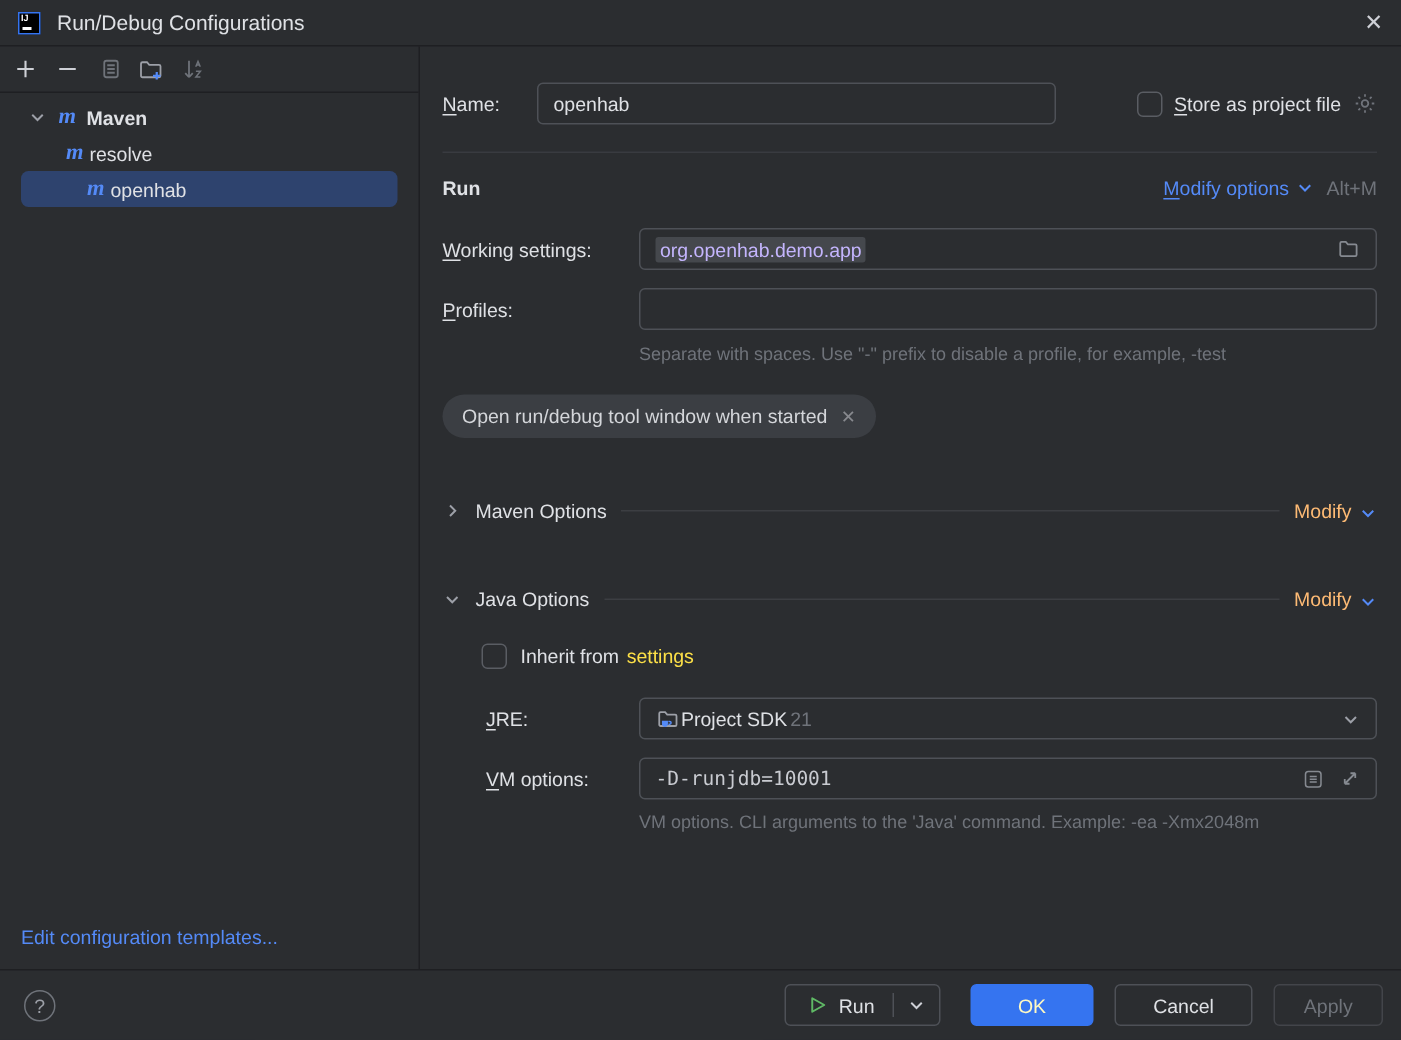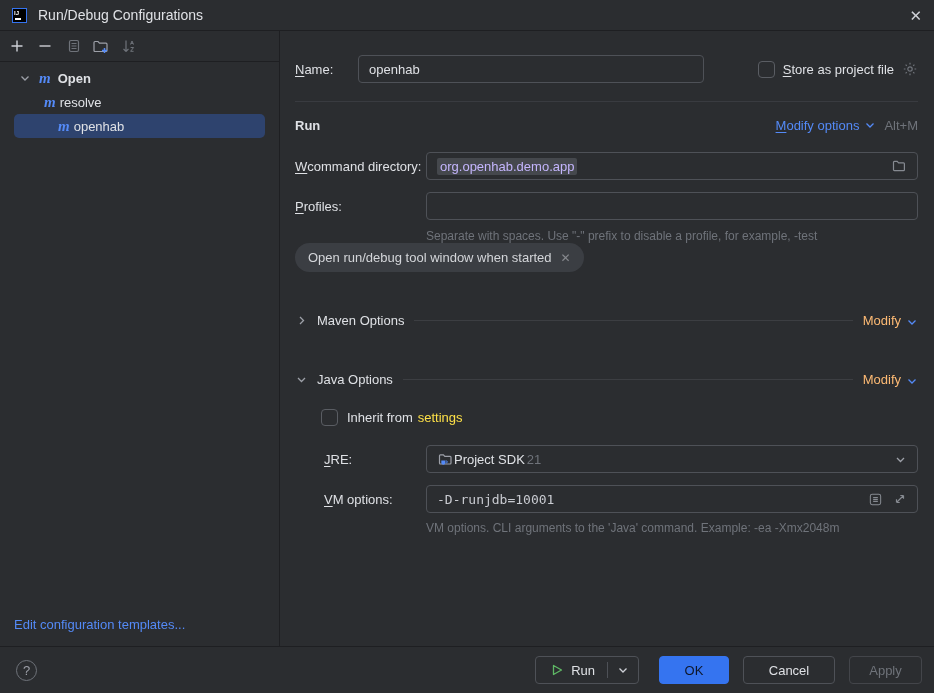--- a/index.html
+++ b/index.html
@@ -90,21 +90,21 @@
   .cmd-hint { margin-top:8px; }
 
   .wd-row { margin-top:17px; }
   .lbl-131 { width:131px; }
   .flex-field { flex:1; justify-content:space-between; }
   .wd-value { background:#45484d; color:#c4b5fd; padding:1px 3px; border-radius:2px; font-size:13px; }
 
   .profiles-row { margin-top:12px; }
   .profiles-hint { margin-top:9px; margin-left:131px; }
 
-  .tag-row { }
+  .tag-row { margin-top:20px; }
   .tag {
     display:inline-flex; align-items:center; gap:9px;
     background:#3b3e43; border-radius:15px; height:29px; padding:0 13px;
     color:#d4d6da;
   }
   .tag .x { color:#87898e; font-size:12px; cursor:pointer; }
 
   .section-header { display:flex; align-items:center; height:20px; }
   .section-header.maven { margin-top:38px; }
   .section-header.java { margin-top:39px; }
@@ -139,21 +139,21 @@
   .btn {
     height:28px; border-radius:4px; border:1px solid #4e5157;
     background:transparent; color:#dfe1e5; font-size:13px;
     display:flex; align-items:center; justify-content:center; cursor:pointer;
     font-family:"Liberation Sans",sans-serif;
   }
   .btn-run { padding:0; overflow:hidden; }
   .btn-run .run-main { display:flex; align-items:center; gap:7px; padding:0 12px 0 14px; height:100%; }
   .btn-run .split { width:1px; height:16px; background:#4e5157; }
   .btn-run .run-arrow { padding:0 9px; height:100%; display:flex; align-items:center; }
-  .btn-ok { background:#3574f0; border-color:#3574f0; color:#0f172a; width:70px; margin-left:6px; }
+  .btn-ok { background:#3574f0; border-color:#3574f0; color:#fef9c3; width:82px; margin-left:6px; }
   .btn-cancel { width:92px; }
   .btn-apply { width:73px; color:#6f737a; border-color:#43454a; cursor:default; }
 
   svg { display:block; }
 </style>
 </head>
 <body>
 
 <div class="titlebar">
   <div class="idea-logo">
@@ -199,21 +199,21 @@
     </div>
 
     <div class="tree">
       <div class="tree-row root">
         <span class="chev">
           <svg width="14" height="14" viewBox="0 0 14 14" fill="none">
               <path d="M3.5 5.5L7 9l3.5-3.5" stroke="#9da0a8" stroke-width="1.3"></path>
             </svg>
         </span>
         <span class="maven-m">m</span>
-        <span>Open</span>
+        <span>Maven</span>
       </div>
       <div class="tree-row child">
         <span class="maven-m">m</span>
         <span>resolve</span>
       </div>
       <div class="tree-row child selected">
         <span class="maven-m">m</span>
         <span>openhab</span>
       </div>
     </div>
@@ -246,21 +246,21 @@
         <span><span class="mn">M</span><span>odify options</span></span>
         <svg width="12" height="12" viewBox="0 0 12 12" fill="none">
             <path d="M2.5 4.5L6 8l3.5-3.5" stroke="#548af7" stroke-width="1.3"></path>
           </svg>
       </span>
       <span class="shortcut">Alt+M</span>
     </div>
 
 
     <div class="row wd-row">
-      <label class="lbl-131"><span class="mn">W</span><span>command directory:</span></label>
+      <label class="lbl-131"><span class="mn">W</span><span>orking settings:</span></label>
       <div class="field flex-field">
         <span class="wd-value">org.openhab.demo.app</span>
         <span>
           <svg width="16" height="16" viewBox="0 0 16 16" fill="none" stroke="#868a91" stroke-width="1.2">
             <path d="M2.5 4.2c0-.5.4-.9.9-.9h2.8l1.4 1.6h4.9c.5 0 .9.4.9.9v6c0 .5-.4.9-.9.9H3.4c-.5 0-.9-.4-.9-.9z"></path>
           </svg>
         </span>
       </div>
     </div>
 

